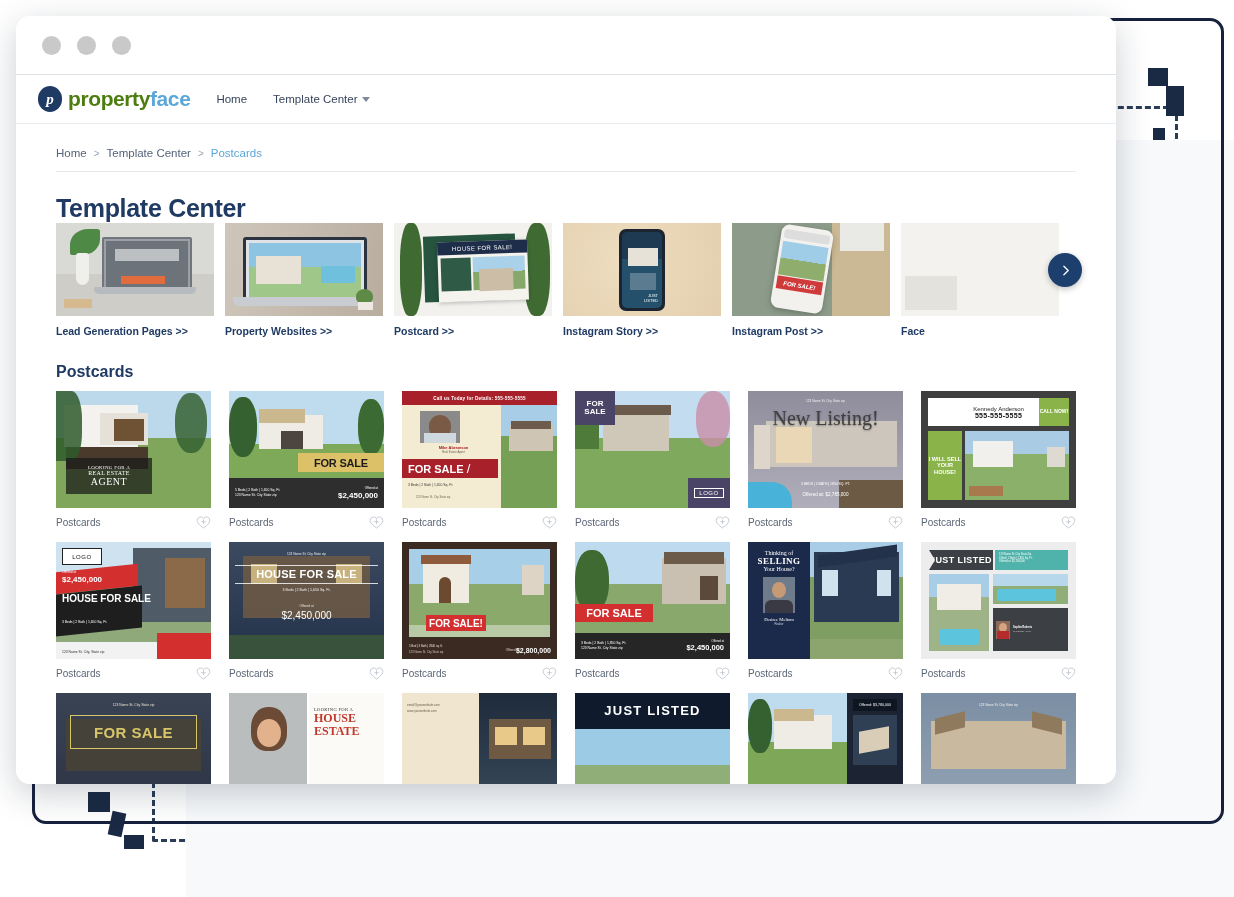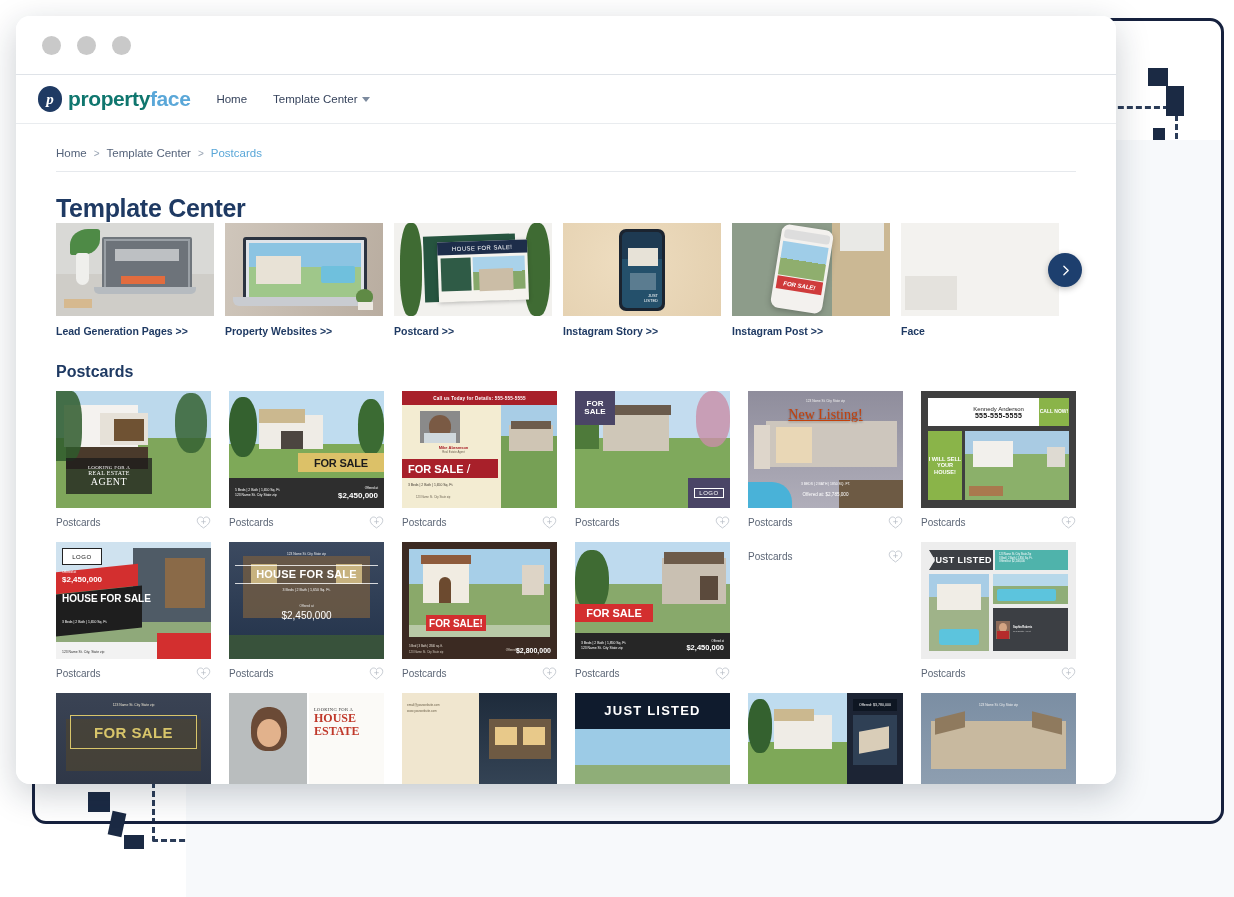--- a/index.html
+++ b/index.html
@@ -47,21 +47,21 @@
     background:#fff;
   }
   .logo{display:flex;align-items:center;gap:6px;margin-right:26px;}
   .logo-mark{
     width:24px;height:26px;border-radius:50% / 48%;
     background:#1f3a63;display:flex;align-items:center;justify-content:center;
     color:#fff;font-family:"Liberation Serif",serif;font-style:italic;
     font-size:15px;font-weight:700;line-height:1;
   }
   .logo-text{font-size:21px;font-weight:700;letter-spacing:-.4px;}
-  .logo-text .a{color:#0f766e;}
+  .logo-text .a{color:#4d7c0f;}
   .logo-text .b{color:#5aa7d8;}
   .nav{display:flex;align-items:center;gap:26px;}
   .nav-item{
     font-size:11.5px;color:#36435c;cursor:pointer;
     display:flex;align-items:center;gap:5px;white-space:nowrap;
   }
   .chev{width:0;height:0;border-left:4px solid transparent;border-right:4px solid transparent;border-top:5px solid #7c8a9e;}
   .header-right{margin-left:auto;display:flex;align-items:center;gap:14px;}
   .btn-primary{
     background:#1d3f6e;color:#fff;border:none;border-radius:3px;
@@ -393,21 +393,21 @@
 
         <div class="card">
           <div class="card-thumb">
             <div class="ph" style="background:linear-gradient(#8f8d9c,#b0aeba);"></div>
             <div style="position:absolute;left:18px;top:30px;right:6px;height:46px;background:#cdc6bd;"></div>
             <div style="position:absolute;left:28px;top:36px;width:36px;height:36px;background:#e9d7b6;"></div>
             <div style="position:absolute;left:6px;top:34px;width:16px;height:44px;background:#ded6cb;"></div>
             <div style="position:absolute;left:0;bottom:0;width:44px;height:26px;background:#49b2d8;border-radius:0 20px 0 0;"></div>
             <div style="position:absolute;right:0;bottom:0;width:64px;height:28px;background:#6d5a44;"></div>
             <div style="position:absolute;left:0;right:0;top:8px;text-align:center;font-size:3.2px;color:#efefef;">123 Name St. City State zip</div>
-            <div style="position:absolute;left:0;right:0;top:16px;text-align:center;font-family:'Liberation Serif',serif;font-size:14px;color:#c2410c;text-shadow:0 1px 2px rgba(0,0,0,.35);text-decoration:underline;">New Listing!</div>
+            <div style="position:absolute;left:0;right:0;top:16px;text-align:center;font-family:'Liberation Serif',serif;font-size:20px;color:#404040;text-shadow:0 1px 2px rgba(0,0,0,.35);">New Listing!</div>
             <div style="position:absolute;left:0;right:0;bottom:22px;text-align:center;font-size:3.4px;color:#fff;">3 BEDS | 2 BATH | 1850 SQ. FT.</div>
             <div style="position:absolute;left:0;right:0;bottom:11px;text-align:center;font-size:4.6px;color:#fff;">Offered at: $2,785,000</div>
           </div>
           <div class="card-foot">
             <span class="card-label">Postcards</span>
             <span class="heart">
                 <svg width="15" height="14" viewBox="0 0 24 22">
                   <path d="M12 20.5C5 15.8 2 12.2 2 8.4 2 5.3 4.4 3 7.4 3c1.9 0 3.6 1 4.6 2.5C13 4 14.7 3 16.6 3 19.6 3 22 5.3 22 8.4c0 3.8-3 7.4-10 12.1z" fill="none" stroke="#b9bfc7" stroke-width="1.3"></path>
                   <path d="M12 7.5v6M9 10.5h6" stroke="#b9bfc7" stroke-width="1.2" stroke-linecap="round"></path>
                 </svg>
@@ -556,20 +556,39 @@
             <span class="heart">
                 <svg width="15" height="14" viewBox="0 0 24 22">
                   <path d="M12 20.5C5 15.8 2 12.2 2 8.4 2 5.3 4.4 3 7.4 3c1.9 0 3.6 1 4.6 2.5C13 4 14.7 3 16.6 3 19.6 3 22 5.3 22 8.4c0 3.8-3 7.4-10 12.1z" fill="none" stroke="#b9bfc7" stroke-width="1.3"></path>
                   <path d="M12 7.5v6M9 10.5h6" stroke="#b9bfc7" stroke-width="1.2" stroke-linecap="round"></path>
                 </svg>
               </span>
           </div>
         </div>
 
         <div class="card">
+          <div class="card-thumb">
+            <div class="ph" style="background:linear-gradient(#a9cde6 30%,#7f9f62 30%);"></div>
+            <div style="position:absolute;left:66px;top:10px;right:4px;height:70px;background:#2a3a52;"></div>
+            <div style="position:absolute;left:70px;top:8px;right:6px;height:12px;background:#23314a;transform:skewY(-8deg);"></div>
+            <div style="position:absolute;left:74px;top:28px;width:16px;height:26px;background:#cfe2ee;"></div>
+            <div style="position:absolute;right:12px;top:28px;width:14px;height:26px;background:#cfe2ee;"></div>
+            <div style="position:absolute;left:0;bottom:0;right:0;height:20px;background:#8ca46e;"></div>
+            <div style="position:absolute;left:0;top:0;width:62px;bottom:0;background:#1b2a4a;display:flex;flex-direction:column;align-items:center;padding-top:8px;box-sizing:border-box;">
+              <span style="font-family:'Liberation Serif',serif;font-size:6px;color:#fff;">Thinking of</span>
+              <span style="font-family:'Liberation Serif',serif;font-size:9px;font-weight:700;color:#fff;letter-spacing:.4px;">SELLING</span>
+              <span style="font-family:'Liberation Serif',serif;font-size:6px;color:#fff;">Your House?</span>
+              <div style="width:32px;height:36px;background:#6e7b8a;margin-top:5px;position:relative;overflow:hidden;">
+                <div style="position:absolute;left:9px;top:5px;width:14px;height:16px;border-radius:50%;background:#c79a76;"></div>
+                <div style="position:absolute;left:2px;bottom:0;right:2px;height:13px;background:#3a3a44;border-radius:6px 6px 0 0;"></div>
+              </div>
+              <span style="font-family:'Liberation Serif',serif;font-size:4.6px;color:#fff;margin-top:4px;">Desiree Meltom</span>
+              <span style="font-size:2.8px;color:#cfd6e0;">Realtor</span>
+            </div>
+          </div>
           <div class="card-foot">
             <span class="card-label">Postcards</span>
             <span class="heart">
                 <svg width="15" height="14" viewBox="0 0 24 22">
                   <path d="M12 20.5C5 15.8 2 12.2 2 8.4 2 5.3 4.4 3 7.4 3c1.9 0 3.6 1 4.6 2.5C13 4 14.7 3 16.6 3 19.6 3 22 5.3 22 8.4c0 3.8-3 7.4-10 12.1z" fill="none" stroke="#b9bfc7" stroke-width="1.3"></path>
                   <path d="M12 7.5v6M9 10.5h6" stroke="#b9bfc7" stroke-width="1.2" stroke-linecap="round"></path>
                 </svg>
               </span>
           </div>
         </div>

